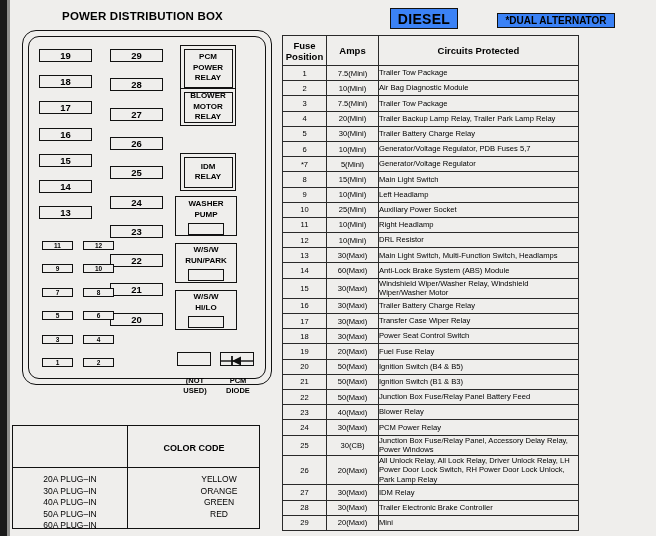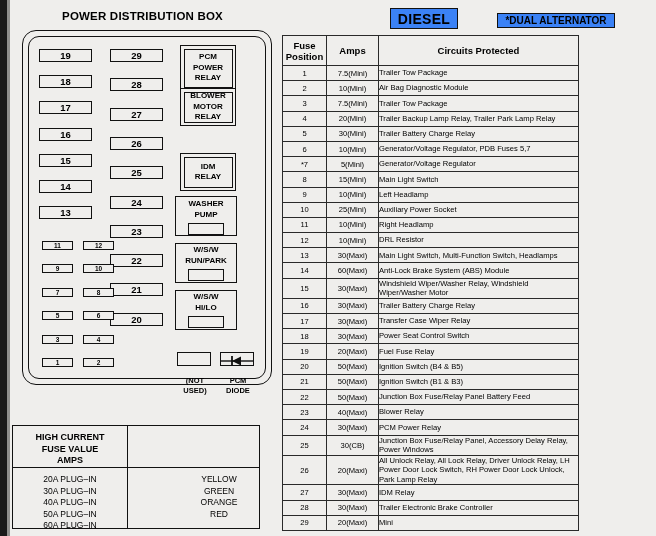--- a/index.html
+++ b/index.html
@@ -185,36 +185,32 @@
           <line x1="0" y1="6" x2="32" y2="6" stroke="#111" stroke-width="1.4"></line>
           <polygon points="20,1.5 20,10.5 11,6" fill="#111"></polygon>
           <line x1="11" y1="1" x2="11" y2="11" stroke="#111" stroke-width="1.8"></line>
         </svg></div>
     </div>
 </div>
 
 <div id="legend">
   <div class="lcol-div"></div>
   <div class="lhead-div"></div>
-  <div class="lh" id="legend-head-left" style="left: 0px; top: 6px; width: 114px;">
-      <div>HIGH CURRENT</div>
-      <div>FUSE VALUE</div>
-      <div>AMPS</div>
-    </div>
+  <div class="lh" id="legend-head-right" style="left: 116px; top: 17px; width: 130px;">COLOR CODE</div>
   <div class="lbody" id="legend-values" style="left: 0px; top: 48px; width: 114px;">
       <div>20A PLUG–IN</div>
       <div>30A PLUG–IN</div>
       <div>40A PLUG–IN</div>
       <div>50A PLUG–IN</div>
       <div>60A PLUG–IN</div>
     </div>
   <div class="lbody" id="legend-colors" style="left: 116px; top: 48px; width: 130px; margin-left: 25px;">
       <div>YELLOW</div>
+      <div>ORANGE</div>
       <div>GREEN</div>
-      <div>ORANGE</div>
       <div>RED</div>
     </div>
 </div>
 
 <div class="chip" id="chip-diesel">DIESEL</div>
 <div class="chip" id="chip-dual">*DUAL ALTERNATOR</div>
 
 <table id="fuse-table">
   <thead>
     <tr>

